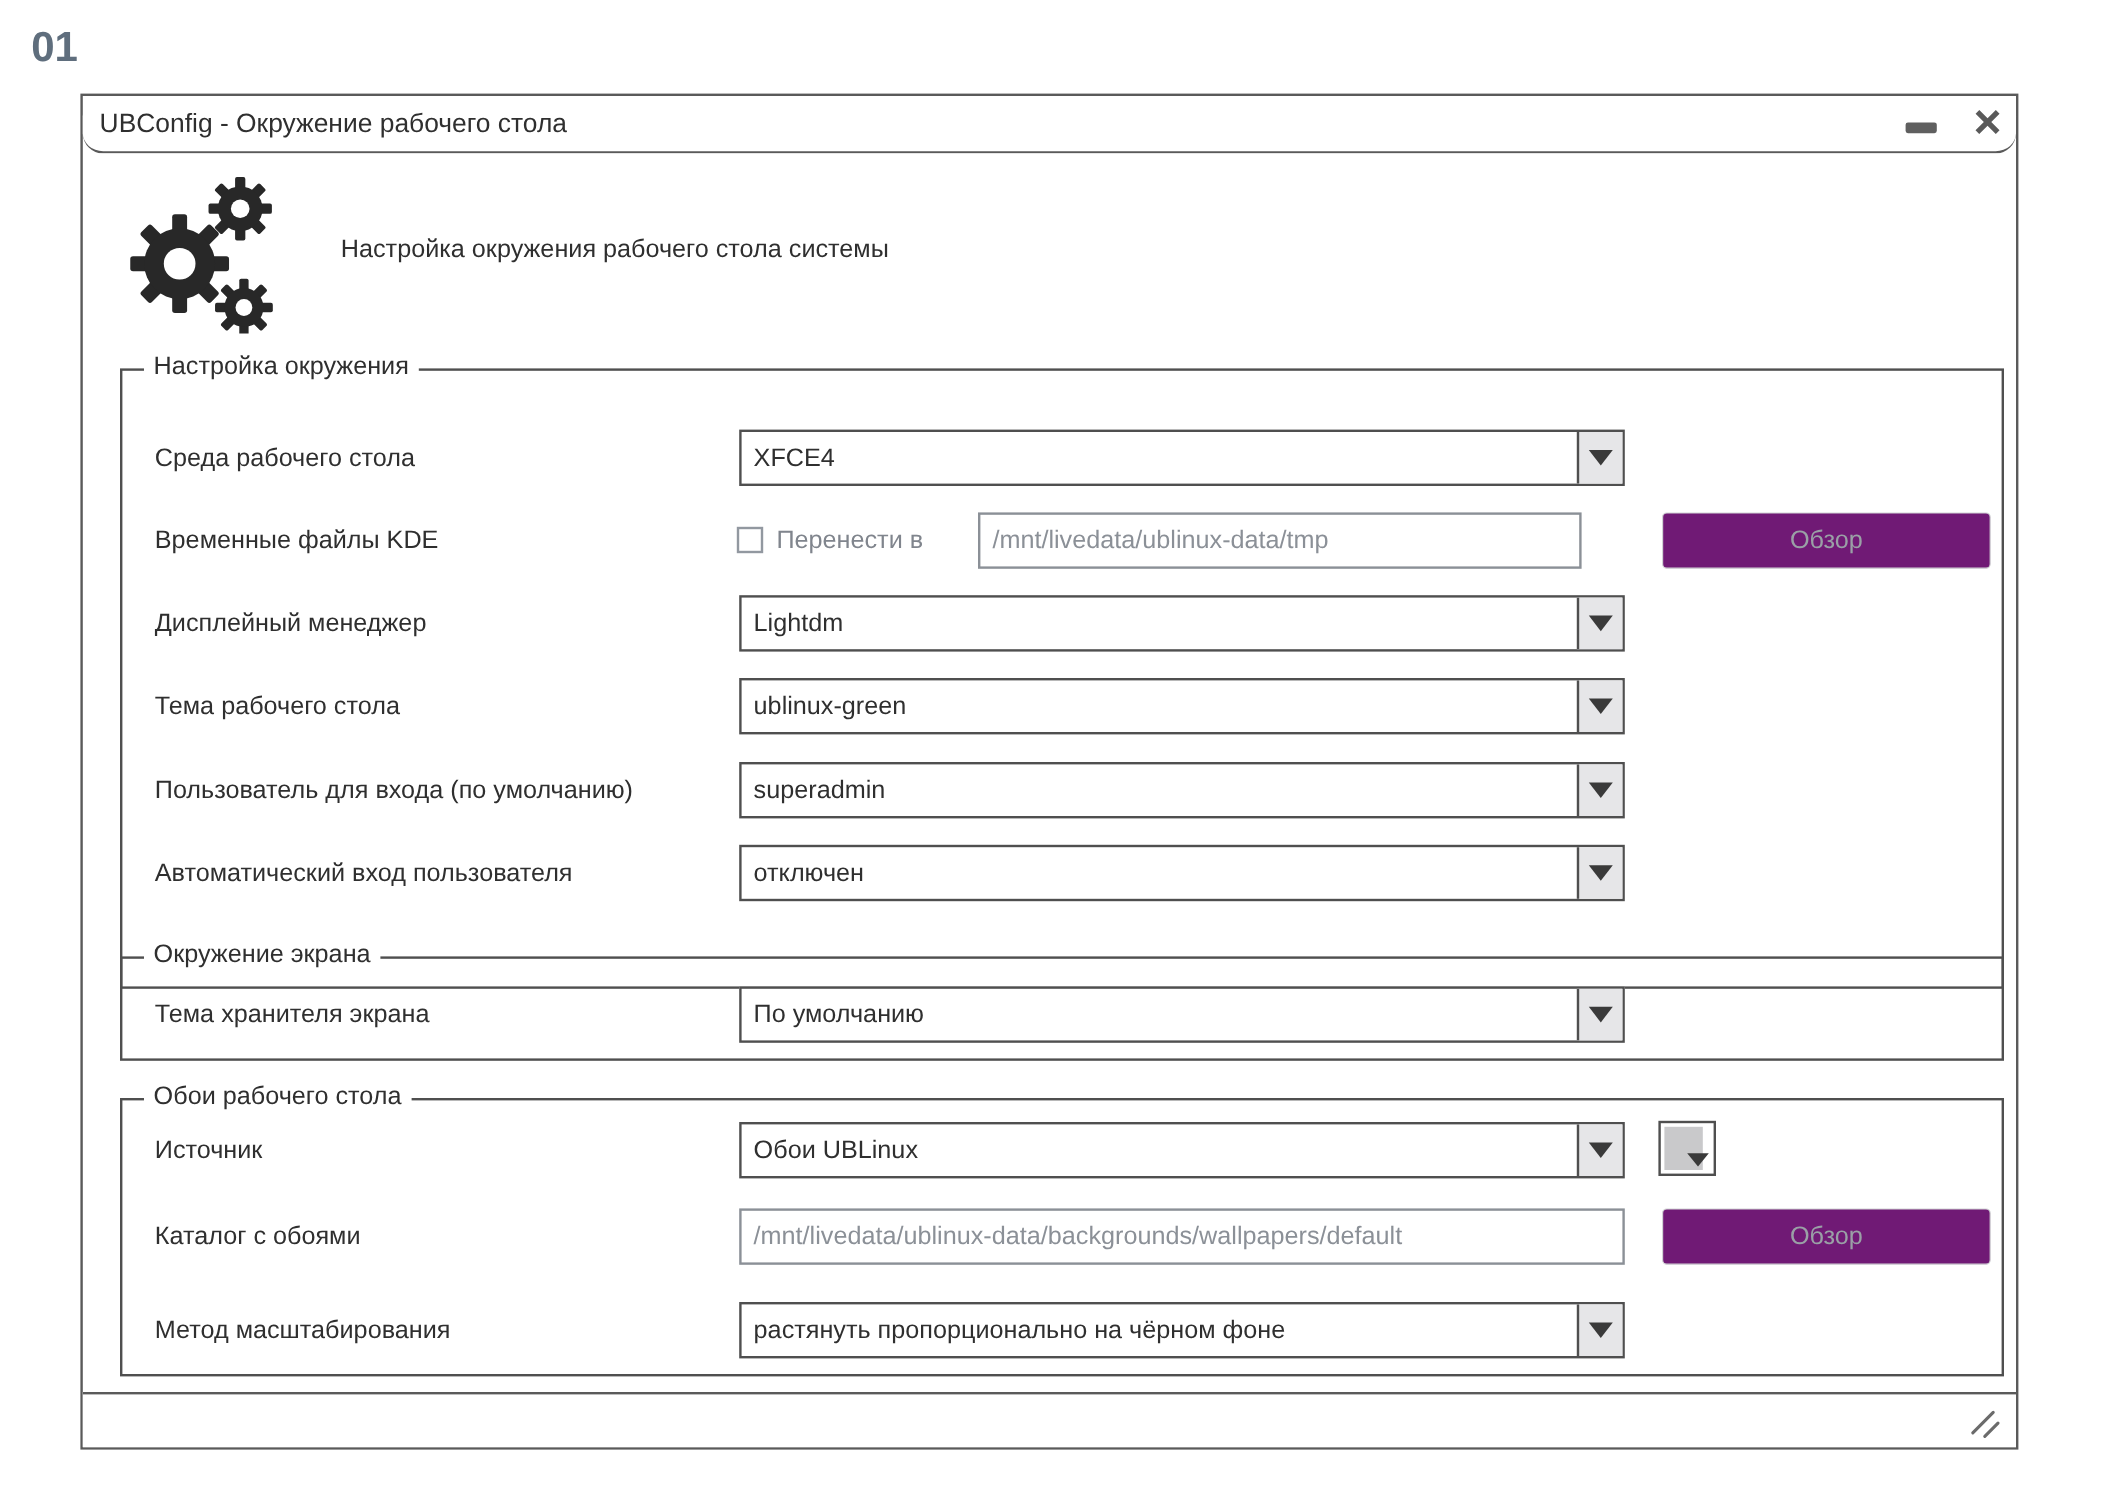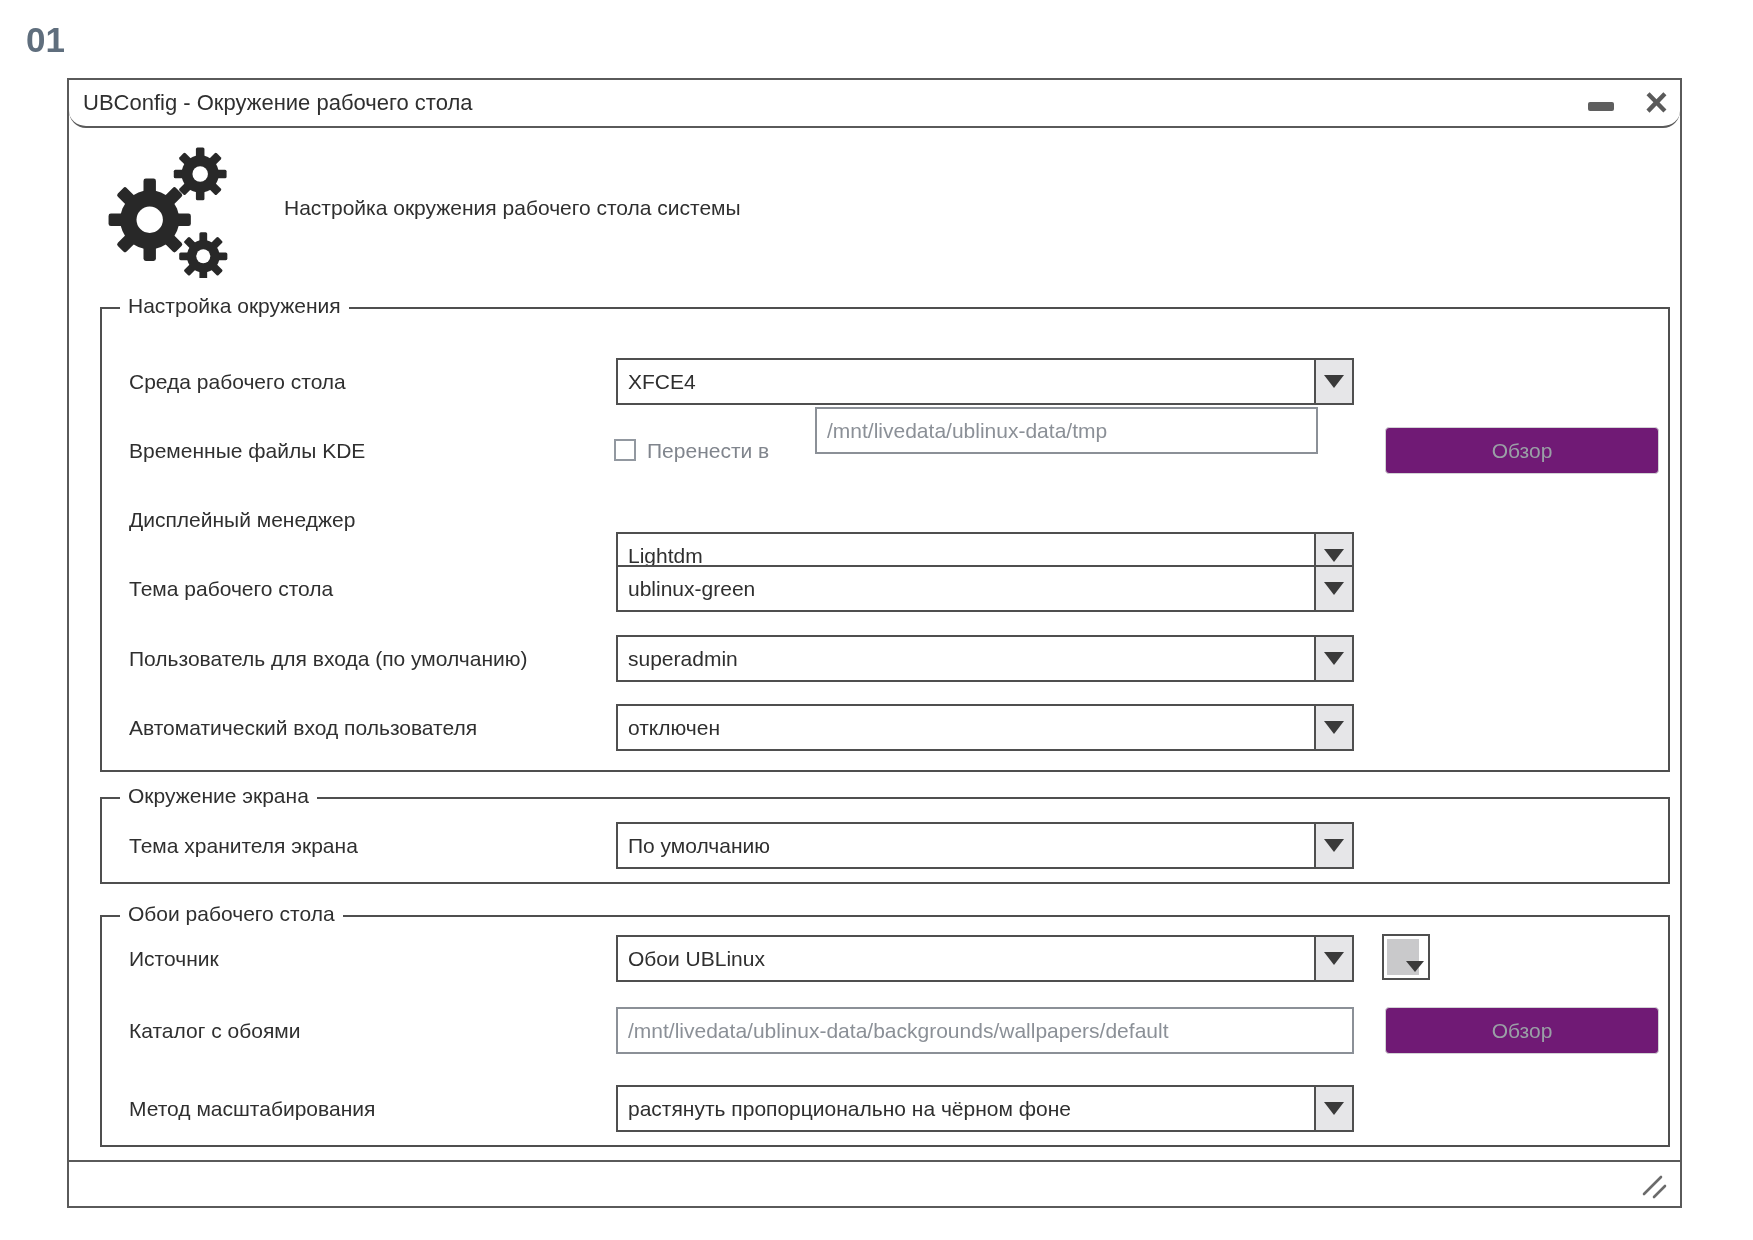--- a/index.html
+++ b/index.html
@@ -53,21 +53,21 @@
   
   .group {
     position:absolute; left:31px; width:1570px;
     border:2px solid #4f4f4f; background:transparent;
   }
   .group-legend {
     position:absolute; top:-15px; left:18px;
     background:#ffffff; padding:0 8px;
     font-size:21px; color:#2f2f2f; white-space:nowrap;
   }
-  #group-env   { top:227px; height:465px; }
+  #group-env   { top:227px; height:517px; }
   #group-saver { top:717px; height:87px;  }
   #group-wall  { top:835px; height:232px; }
   
   .row-label {
     position:absolute; left:60px; height:47px; line-height:47px;
     font-size:21px; color:#2f2f2f; white-space:nowrap;
   }
   .combo {
     position:absolute; left:547px; width:738px; height:47px;
     border:2px solid #4f4f4f; background:#ffffff;
@@ -187,25 +187,25 @@
     <div class="combo" style="top:278px;">
       <span class="combo-value">XFCE4</span>
       <span class="combo-arrow">
           <span class="tri-down"></span>
         </span>
     </div>
 
     <div class="row-label" style="top:347px;">Временные файлы KDE</div>
     <span class="checkbox" style="top:359px;"></span>
     <span class="checkbox-label" style="top:347px;">Перенести в</span>
-    <div class="path-input" style="left:746px; top:327px; width:503px;">/mnt/livedata/ublinux-data/tmp</div>
+    <div class="path-input" style="left:746px; top:347px; width:503px;">/mnt/livedata/ublinux-data/tmp</div>
     <div class="browse-btn" style="top:347px;">Обзор</div>
 
     <div class="row-label" style="top:416px;">Дисплейный менеджер</div>
-    <div class="combo" style="top:416px;margin-top:36px;">
+    <div class="combo" style="top:416px;">
       <span class="combo-value">Lightdm</span>
       <span class="combo-arrow">
           <span class="tri-down"></span>
         </span>
     </div>
 
     <div class="row-label" style="top:485px;">Тема рабочего стола</div>
     <div class="combo" style="top:485px;padding-left:27px;">
       <span class="combo-value">ublinux-green</span>
       <span class="combo-arrow">

